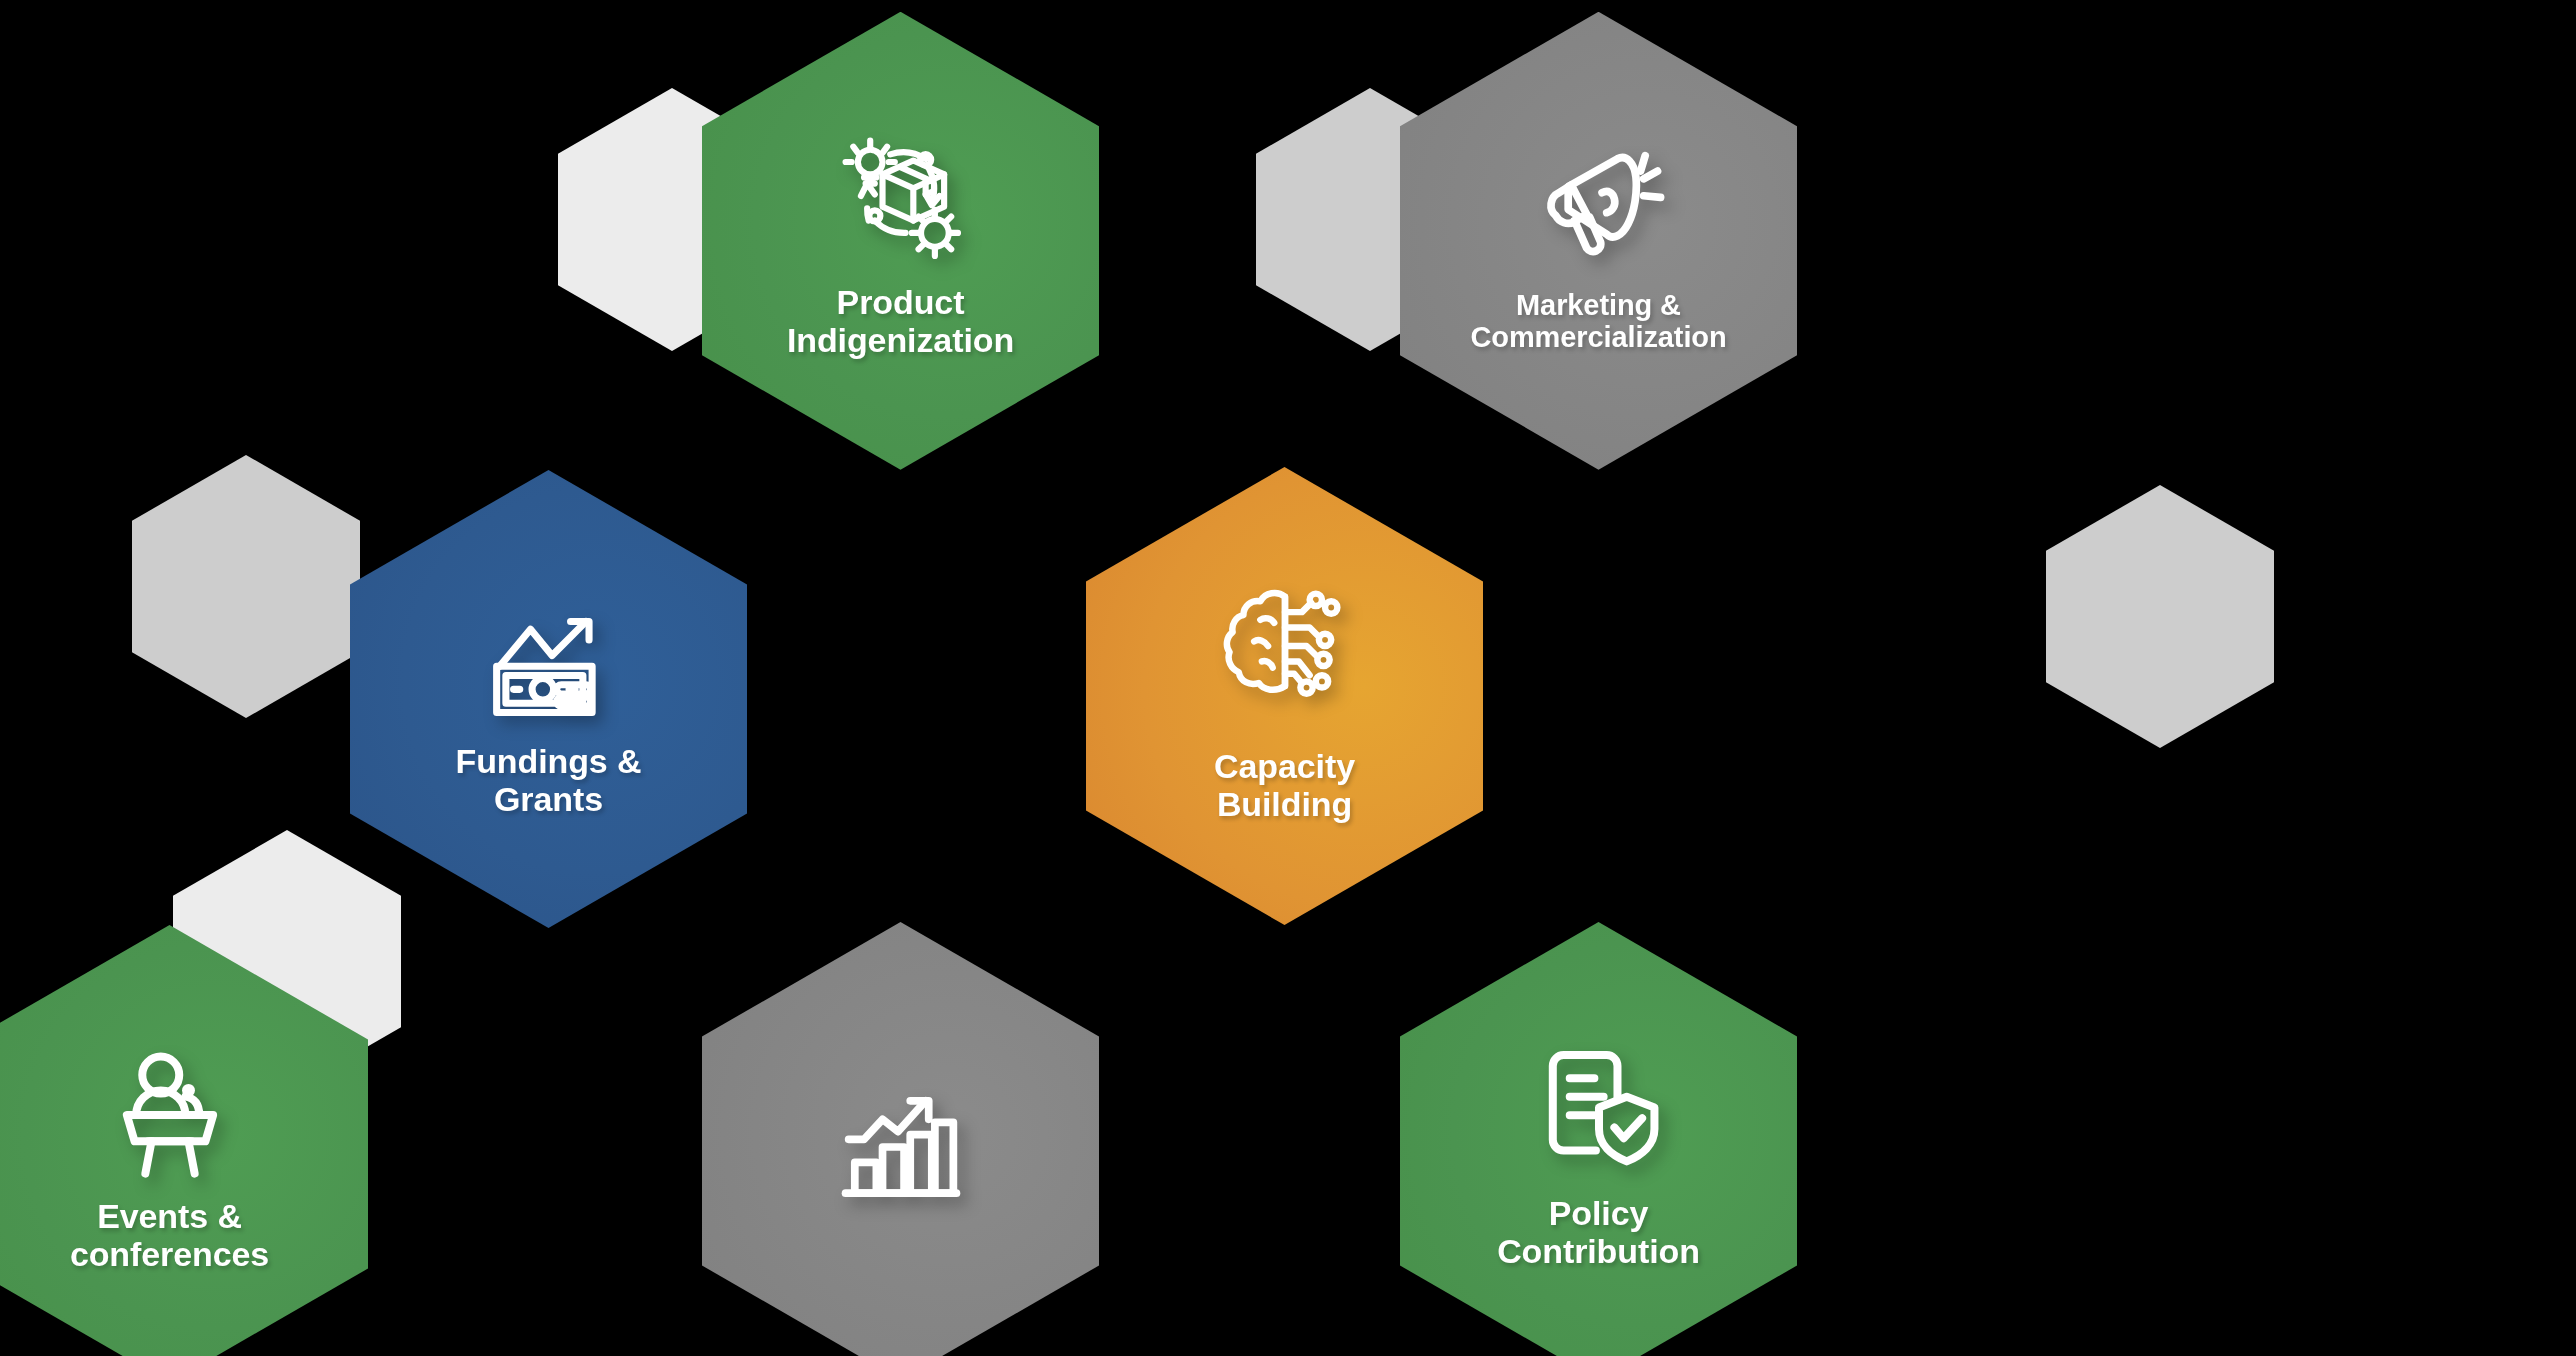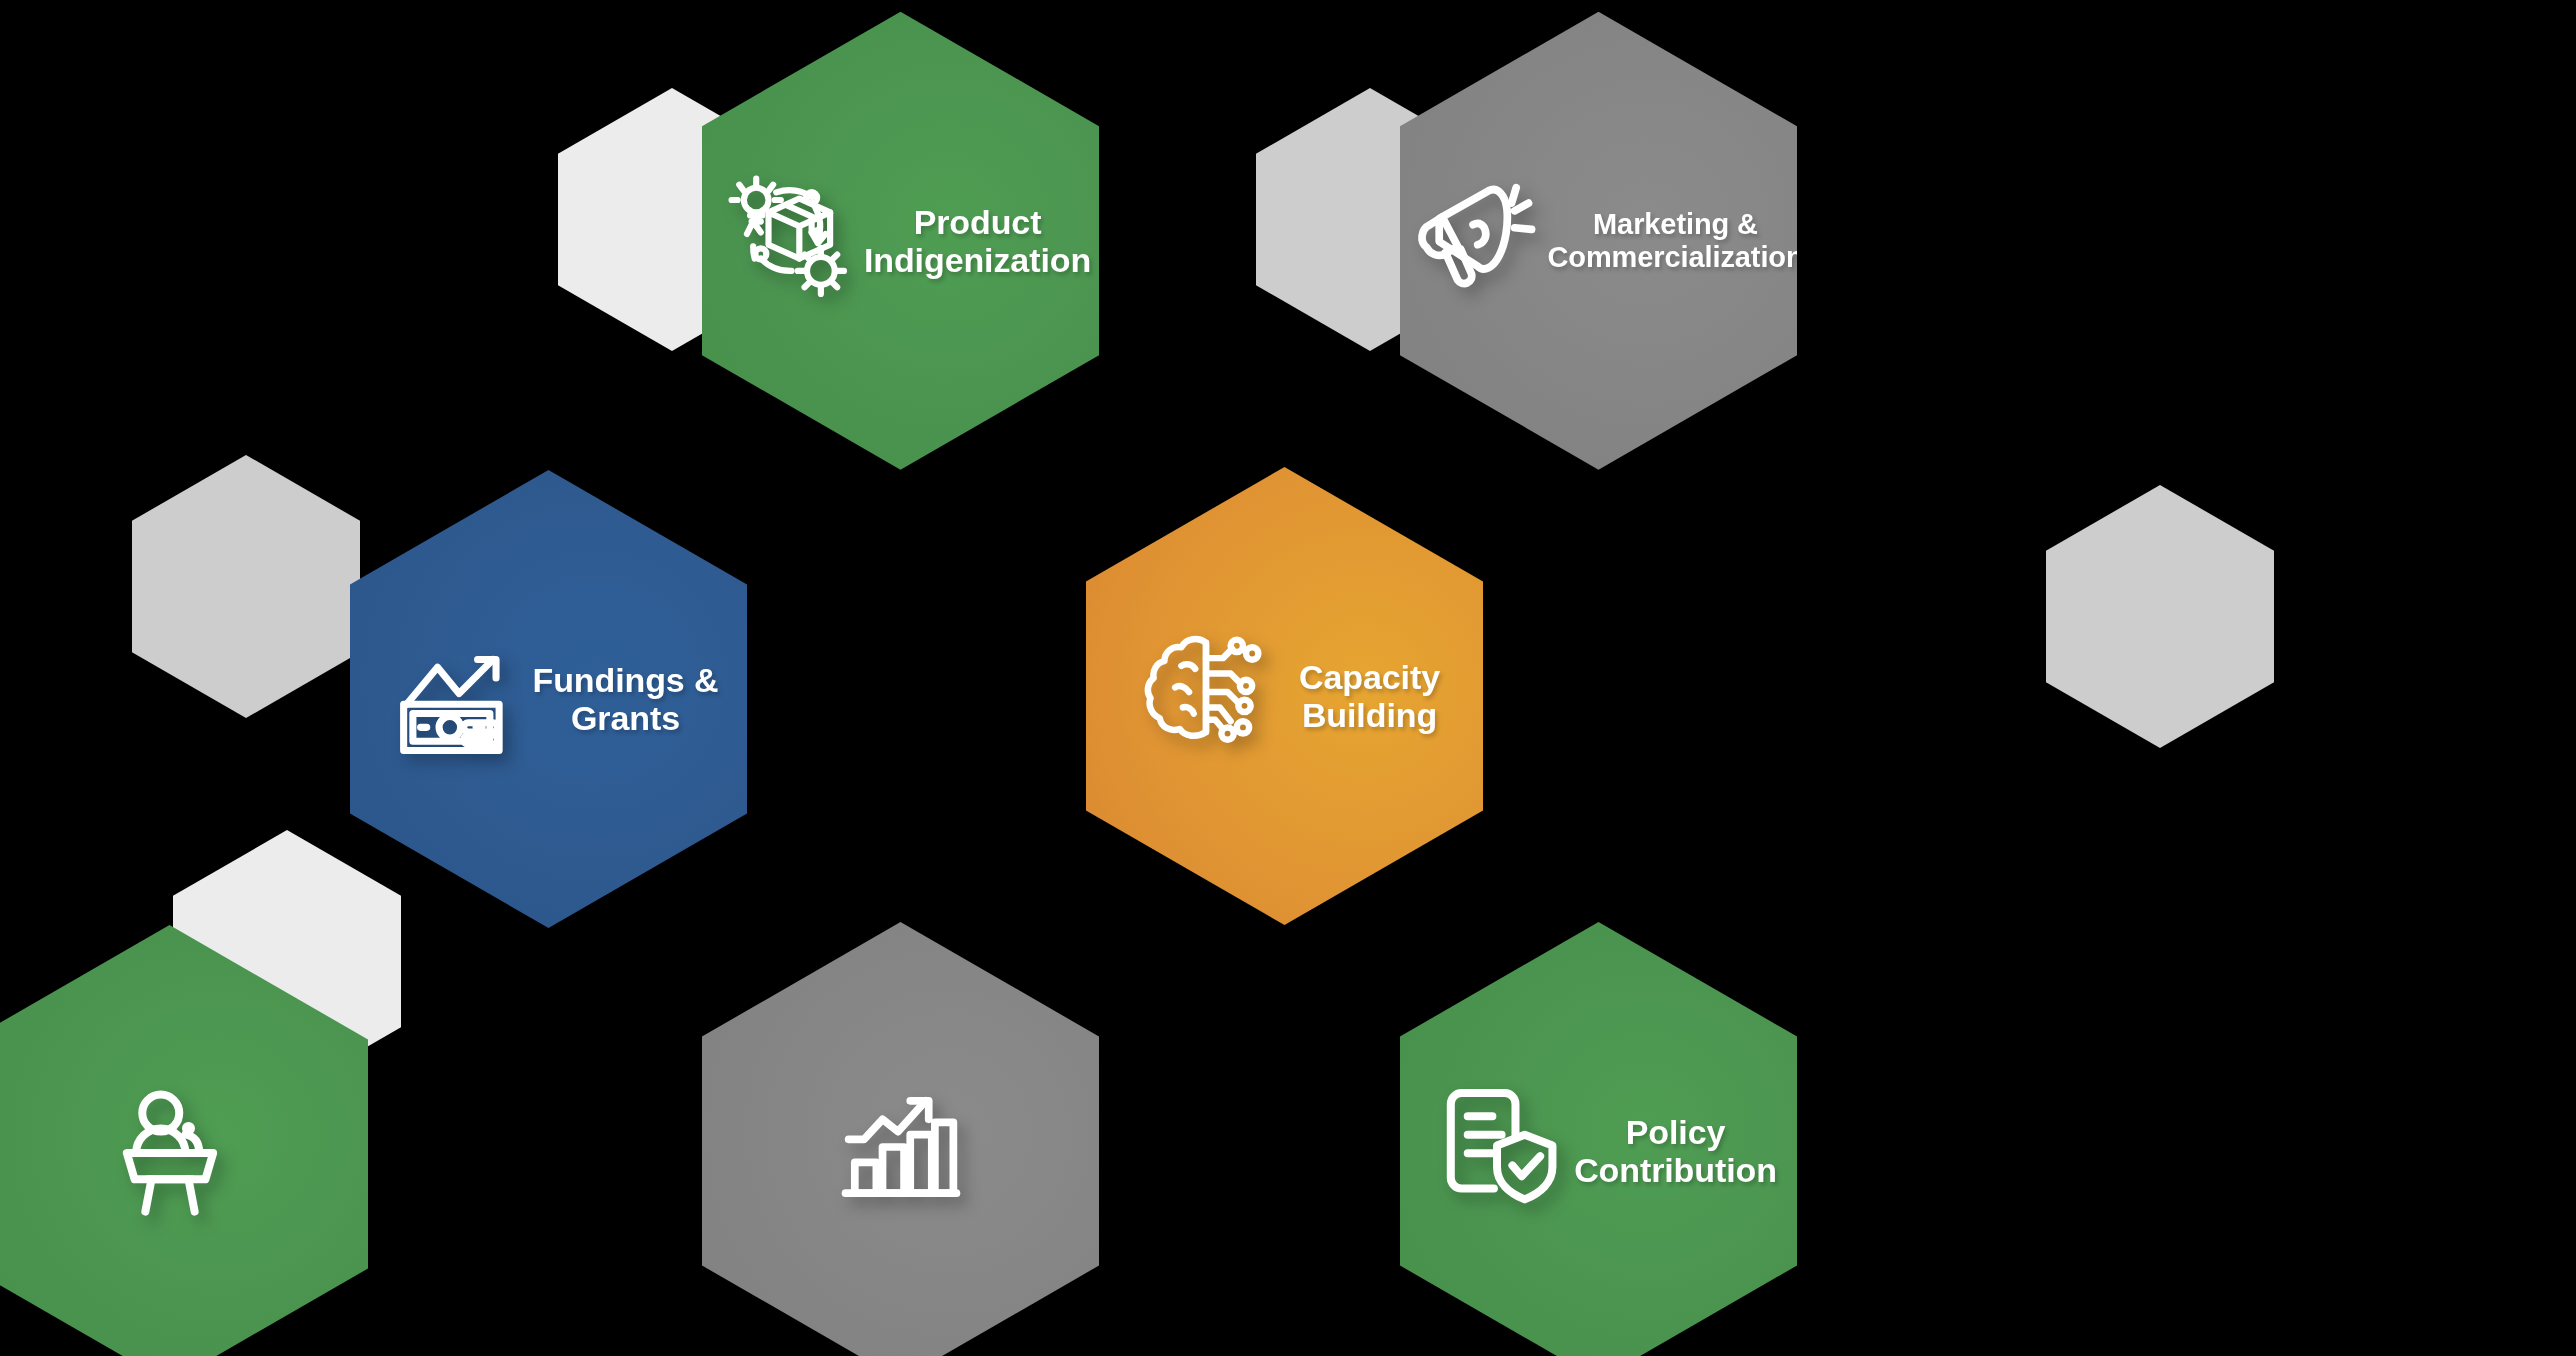--- a/index.html
+++ b/index.html
@@ -16,21 +16,21 @@
     font-family: "Liberation Sans", sans-serif;
   }
 
   
   .hex {
     position: absolute;
     width: 397px;
     height: 458px;
     clip-path: polygon(50% 0%, 100% 25%, 100% 75%, 50% 100%, 0% 75%, 0% 25%);
     display: flex;
-    flex-direction: row;
+    flex-direction: column;
     align-items: center;
     justify-content: center;
     box-sizing: border-box;
     padding: 0 16px;
   }
   .hex.deco { pointer-events: none; }
 
   .hex .icon {
     width: 154px;
     height: 154px;
@@ -78,20 +78,22 @@
         <svg viewBox="0 0 100 100" fill="none" stroke="#fff" stroke-width="5.2" stroke-linecap="round" stroke-linejoin="round">
       <circle cx="44" cy="26" r="12"></circle>
       <path d="M28 52c0-8.8 7.2-16 16-16s16 7.2 16 16"></path>
       <path d="M60 40c6 1 9 5 9 12"></path>
       <circle cx="62" cy="36" r="4.2" fill="#fff" stroke="none"></circle>
       <path d="M22 52h56l-5 17H27z"></path>
       <path d="M36 69h28"></path>
       <path d="M38 69 34 90M62 69l4 21"></path>
     </svg>
       </span>
+      <span class="label">Events &amp;
+conferences</span>
     </div>
     <div class="hex fill-blue" style="left: 350px; top: 470px;">
       <span class="icon">
         <svg viewBox="0 0 100 100" fill="none" stroke="#fff" stroke-width="4.6" stroke-linecap="round" stroke-linejoin="round">
       <path d="M18 56 38 32l14 17 22-22"></path>
       <path d="M64 27h12v12"></path>
       <rect x="16" y="56" width="62" height="30"></rect>
       <path d="M22 62h50v18H22z"></path>
       <circle cx="46" cy="71" r="7"></circle>
       <path d="M27 71h4M63 71h4"></path>

